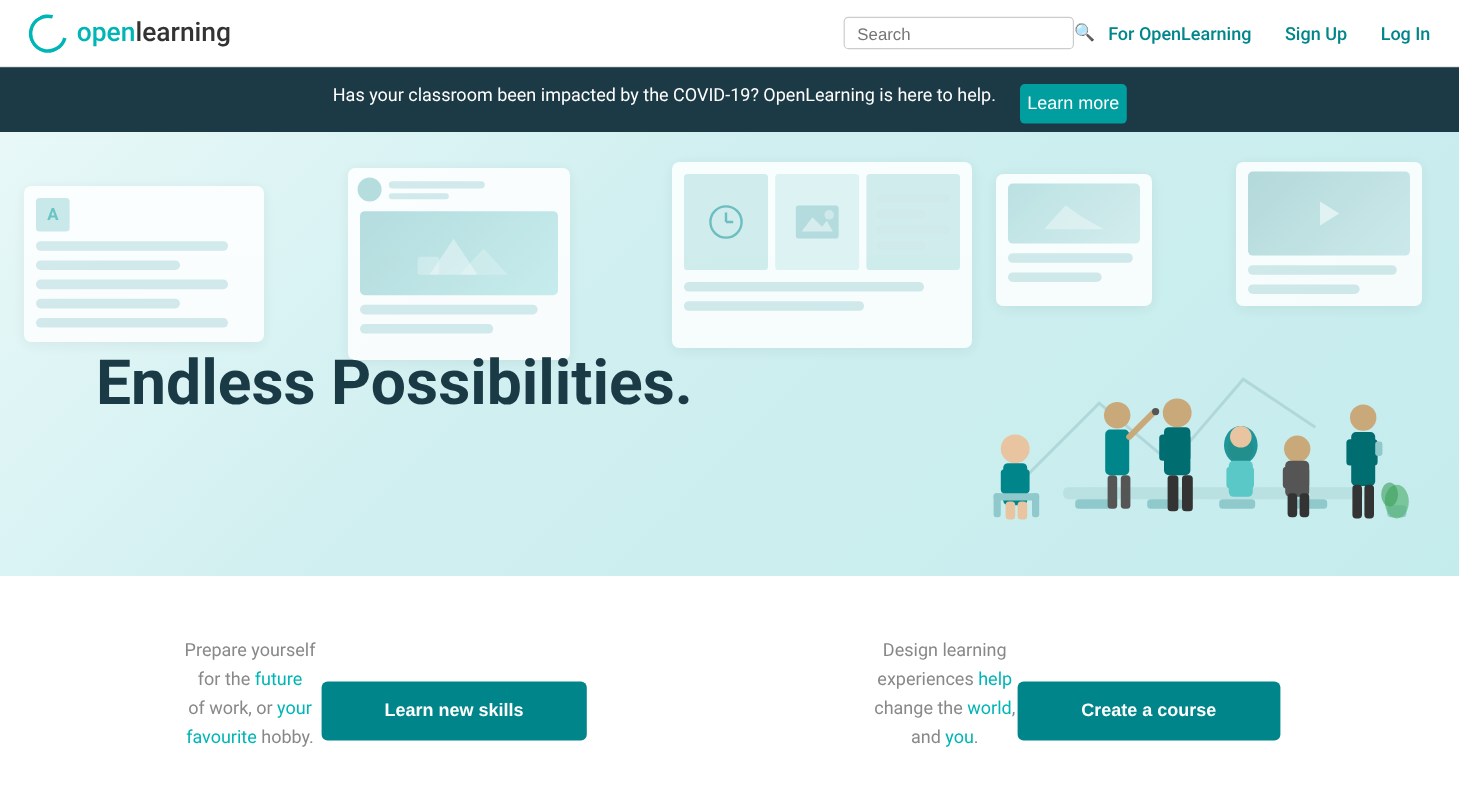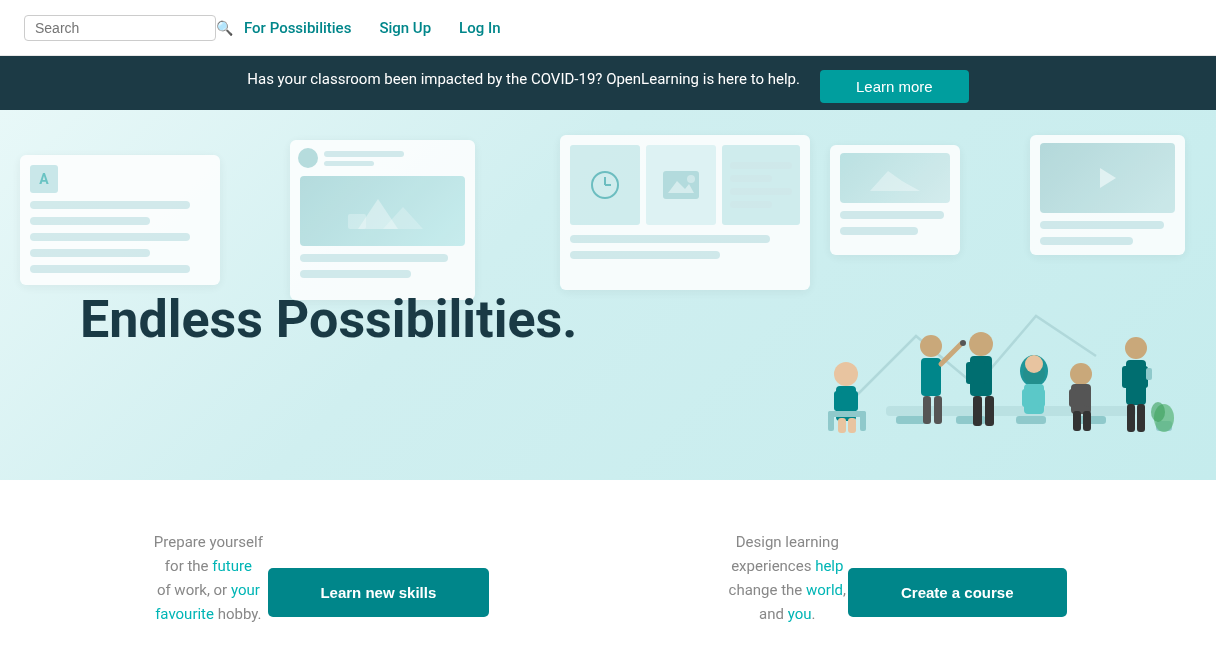--- a/index.html
+++ b/index.html
@@ -66,21 +66,21 @@
       padding: 14px 24px;
       gap: 20px;
       height: 54px;
     }
     .covid-banner-text { font-size: 15px; }
     .learn-more-btn {
       background: #009e9e;
       color: #fff;
       border: none;
       border-radius: 4px;
-      padding: 8px 36px;
+      padding: 8px 6px;
       font-size: 15px;
       font-weight: 500;
       cursor: pointer;
       white-space: nowrap;
     }
 
     
     .hero {
       position: relative;
       background: linear-gradient(135deg, #e8f8f8 0%, #d0eff0 40%, #c5eced 100%);
@@ -167,26 +167,32 @@
       font-weight: 600;
       cursor: pointer;
       width: 100%;
       max-width: 260px;
     }
   </style>
 </head>
 <body>
 
 <nav class="navbar">
+  <div class="navbar-left">
+    <div class="logo-icon"></div>
+    <span class="logo-text">
+      <span>open</span><span style="color:#333">learning</span>
+    </span>
+  </div>
   <div class="navbar-right">
     <div class="search-box">
       <input type="text" placeholder="Search" style="">
       <span class="search-icon-svg">🔍</span>
     </div>
-    <a class="nav-link">For Possibilities</a>
+    <a class="nav-link">For OpenLearning</a>
     <a class="nav-link">Sign Up</a>
     <a class="nav-link">Log In</a>
   </div>
 </nav>
 
 <div class="covid-banner">
   <span class="covid-banner-text">Has your classroom been impacted by the COVID-19? OpenLearning is here to help.</span>
   <button class="learn-more-btn">Learn more</button>
 </div>
 

